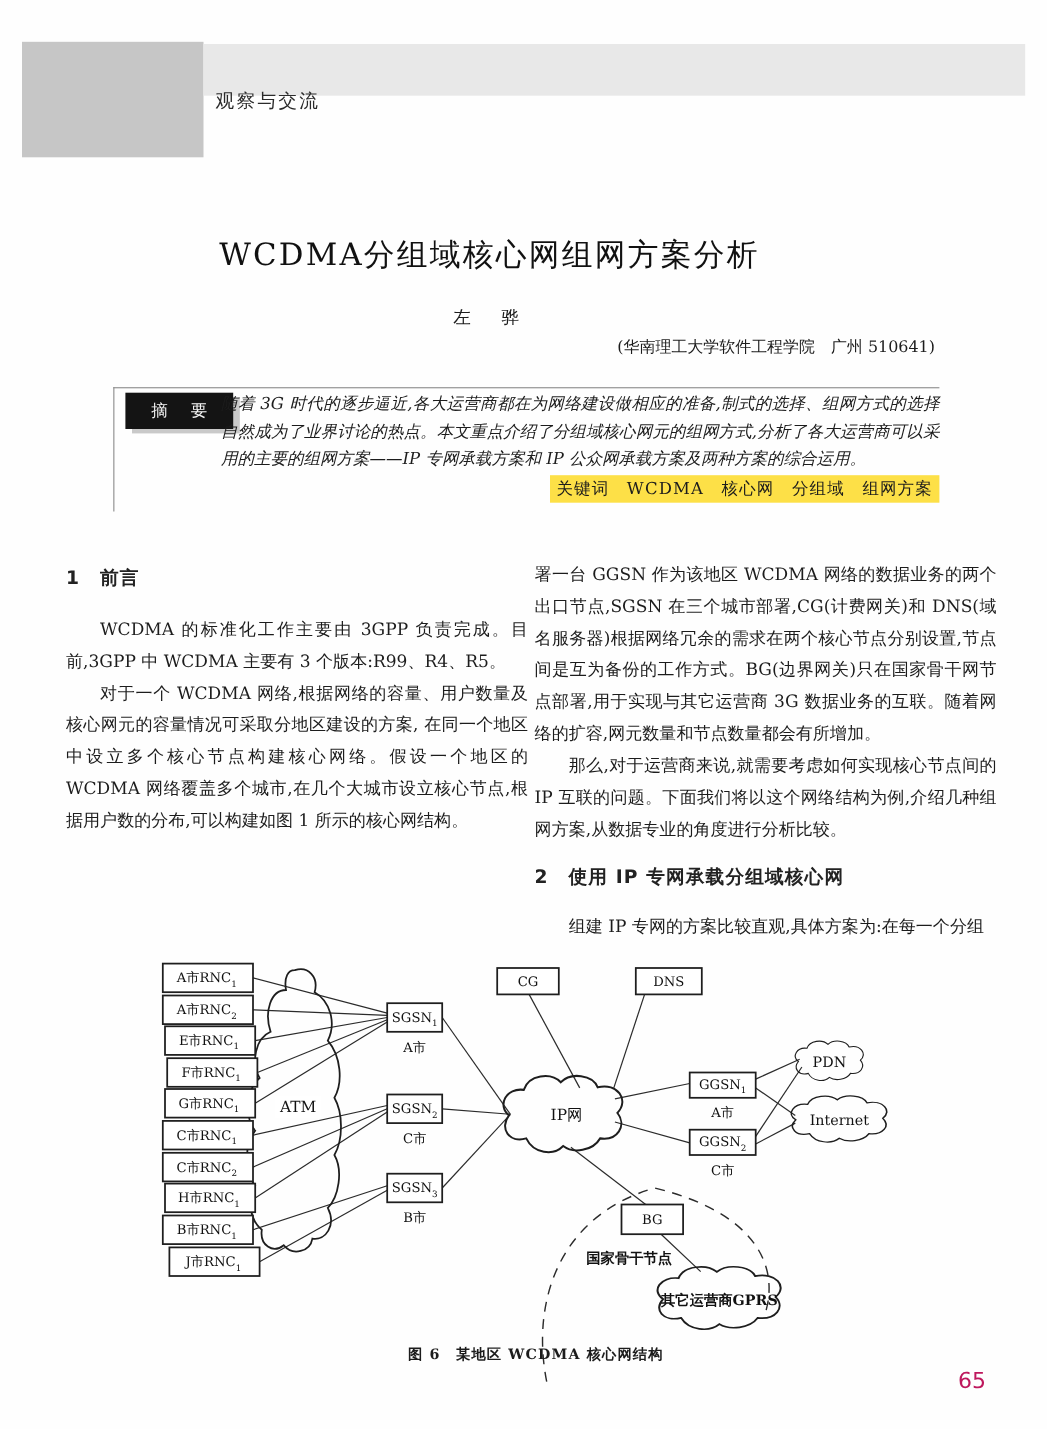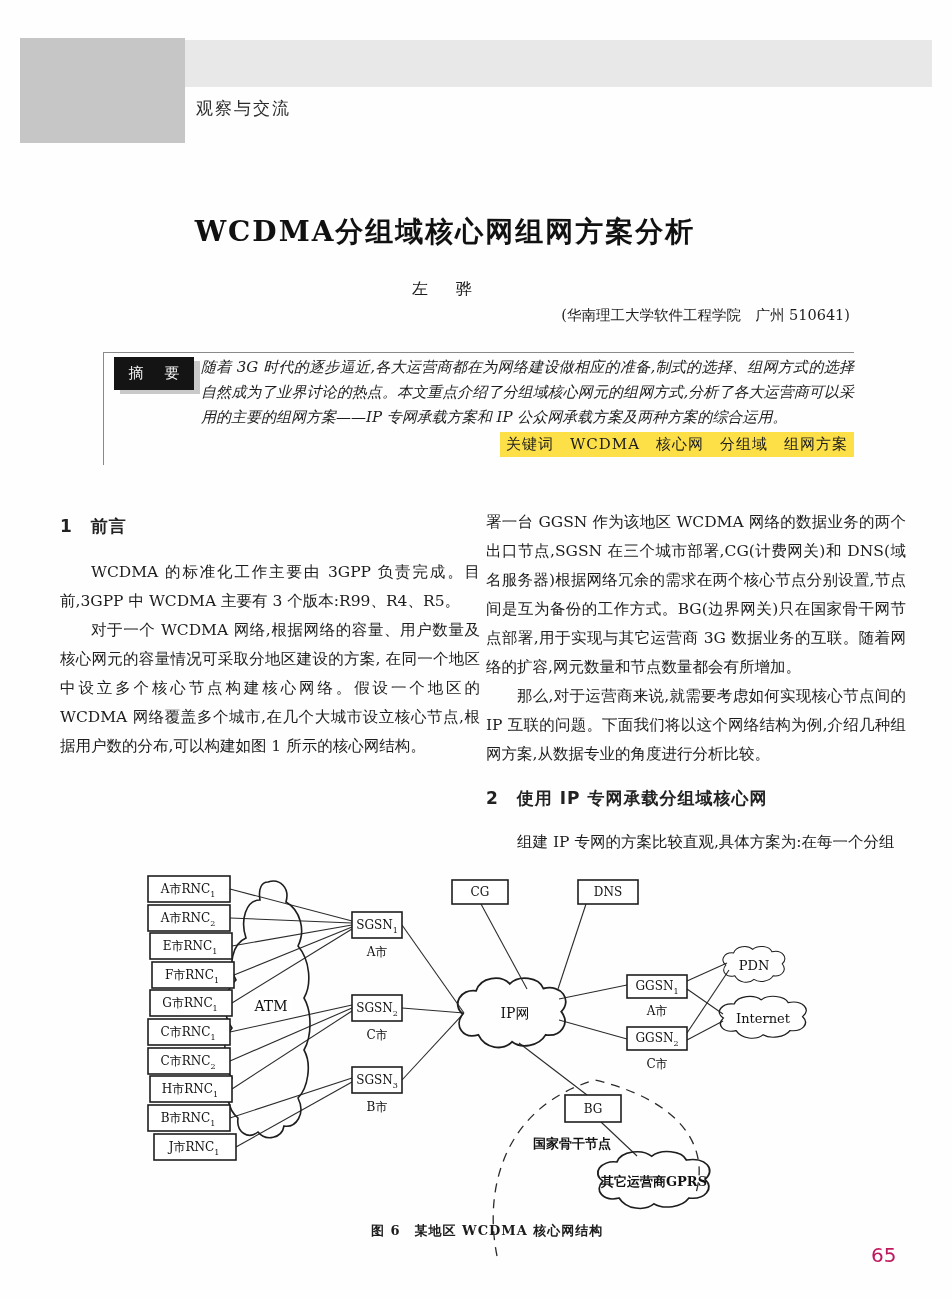--- a/index.html
+++ b/index.html
@@ -4,31 +4,31 @@
 <style>
   html,body{margin:0;padding:0;}
   body{
     width:952px;height:1299px;position:relative;background:#fefefe;
     font-family:"DejaVu Serif","Liberation Serif",serif;color:#1c1c1c;
     overflow:hidden;
   }
   
   .mast-dark{position:absolute;left:20px;top:38px;width:165px;height:105px;background:#c6c6c6;}
   .mast-light{position:absolute;left:185px;top:40px;width:747px;height:47px;background:#e8e8e8;}
-  .mast-label{position:absolute;left:196px;top:97px;font-size:17px;letter-spacing:2px;color:#2a2a2a;}
+  .mast-label{position:absolute;left:196px;top:80px;font-size:17px;letter-spacing:2px;color:#2a2a2a;}
   
   .title{position:absolute;left:40px;top:213px;width:810px;text-align:center;
-         font-size:28px;font-weight:bold;letter-spacing:2px;color:#111;}
+         font-size:28px;font-weight:normal;letter-spacing:2px;color:#111;}
   .author{position:absolute;left:40px;top:279px;width:810px;text-align:center;
           font-size:16px;letter-spacing:6px;}
   .affil{position:absolute;left:40px;top:306px;width:810px;text-align:right;font-size:14.5px;}
   
   .abs-panel{position:absolute;left:103px;top:352px;width:750px;height:112px;
              border-top:1px solid #8a8a8a;border-left:1px solid #8a8a8a;}
-  .abs-label{position:absolute;left:10px;top:4px;width:80px;height:33px;background:#141414;
+  .abs-label{position:absolute;left:10px;top:4px;width:98px;height:33px;background:#141414;
              color:#f5f5f5;font-size:15px;letter-spacing:8px;text-align:center;line-height:33px;
              padding-left:8px;box-sizing:border-box;box-shadow:6px 4px 0 #c9c9c9;}
   .abs-text{position:absolute;left:97px;top:2px;width:653px;font-size:15px;line-height:25px;
             text-align:justify;text-justify:inter-ideograph;font-style:italic;}
   .kw-row{position:absolute;left:97px;top:79px;width:653px;text-align:right;}
   .kw{display:inline-block;background:#fde047;font-size:15px;padding:3px 6px;letter-spacing:1px;}
   
   .col{position:absolute;font-size:15.5px;line-height:29px;text-align:justify;text-justify:inter-ideograph;}
   .col-left{left:60px;top:512px;width:420px;}
   .col-right{left:486px;top:508px;width:420px;}

